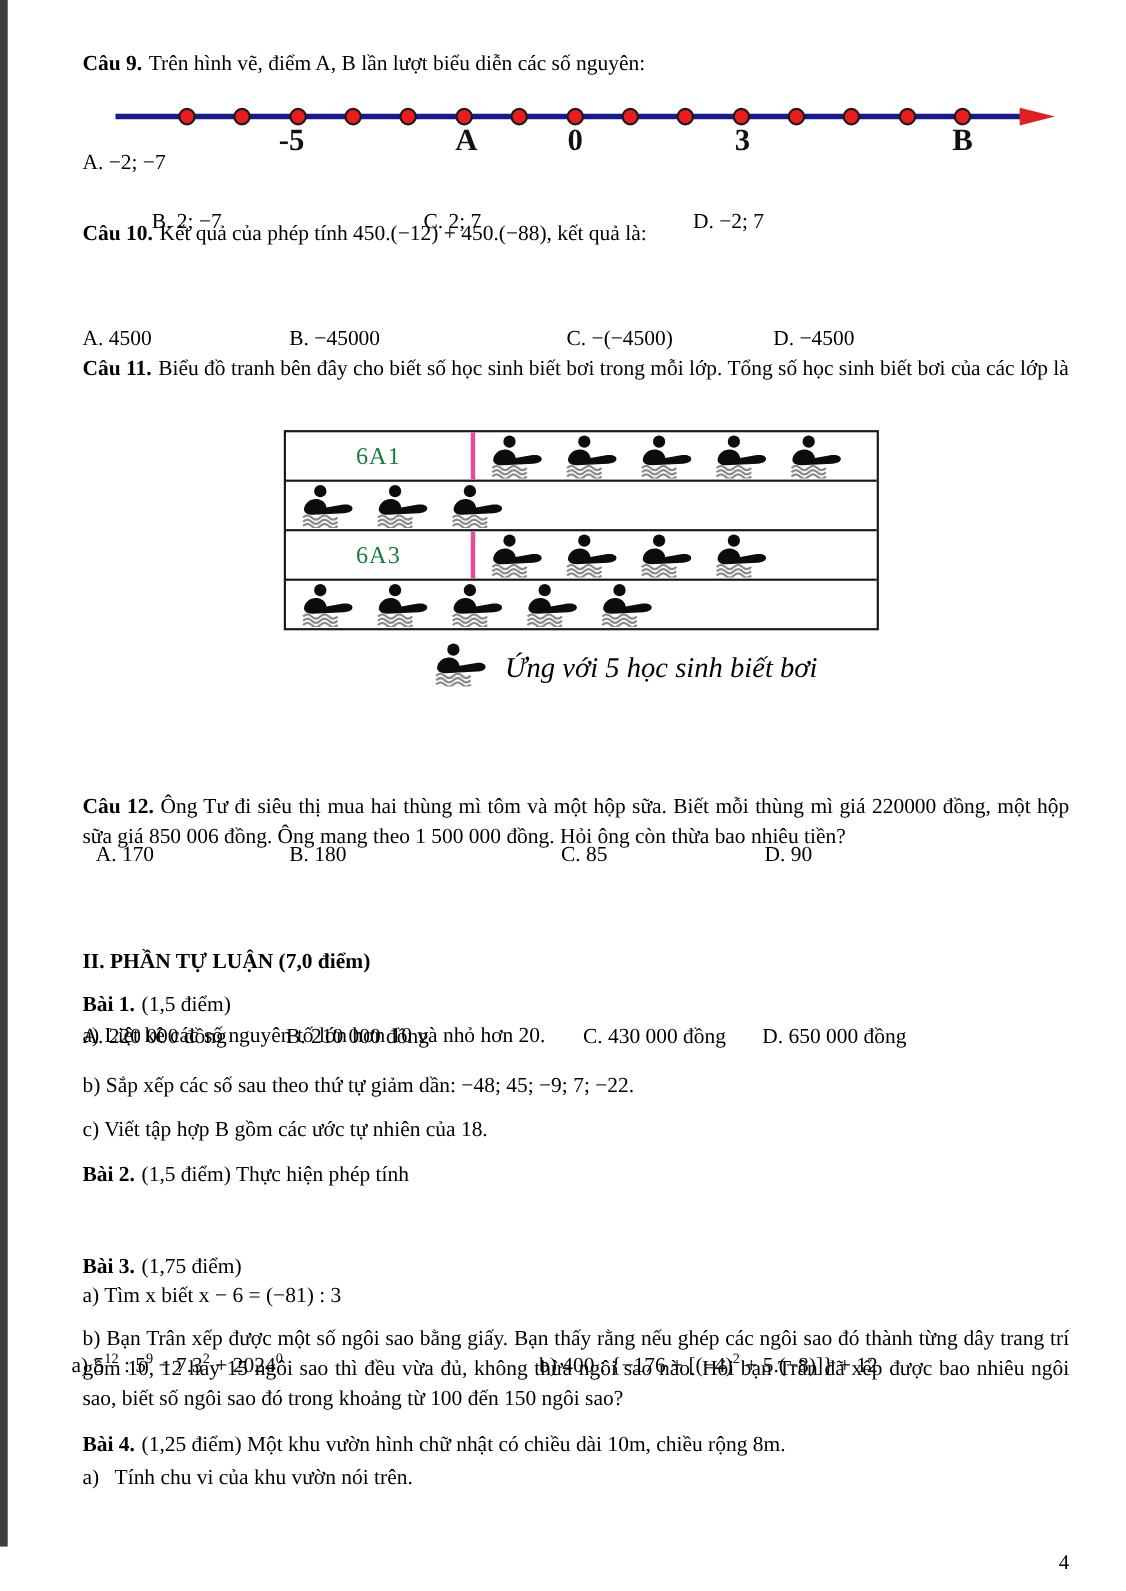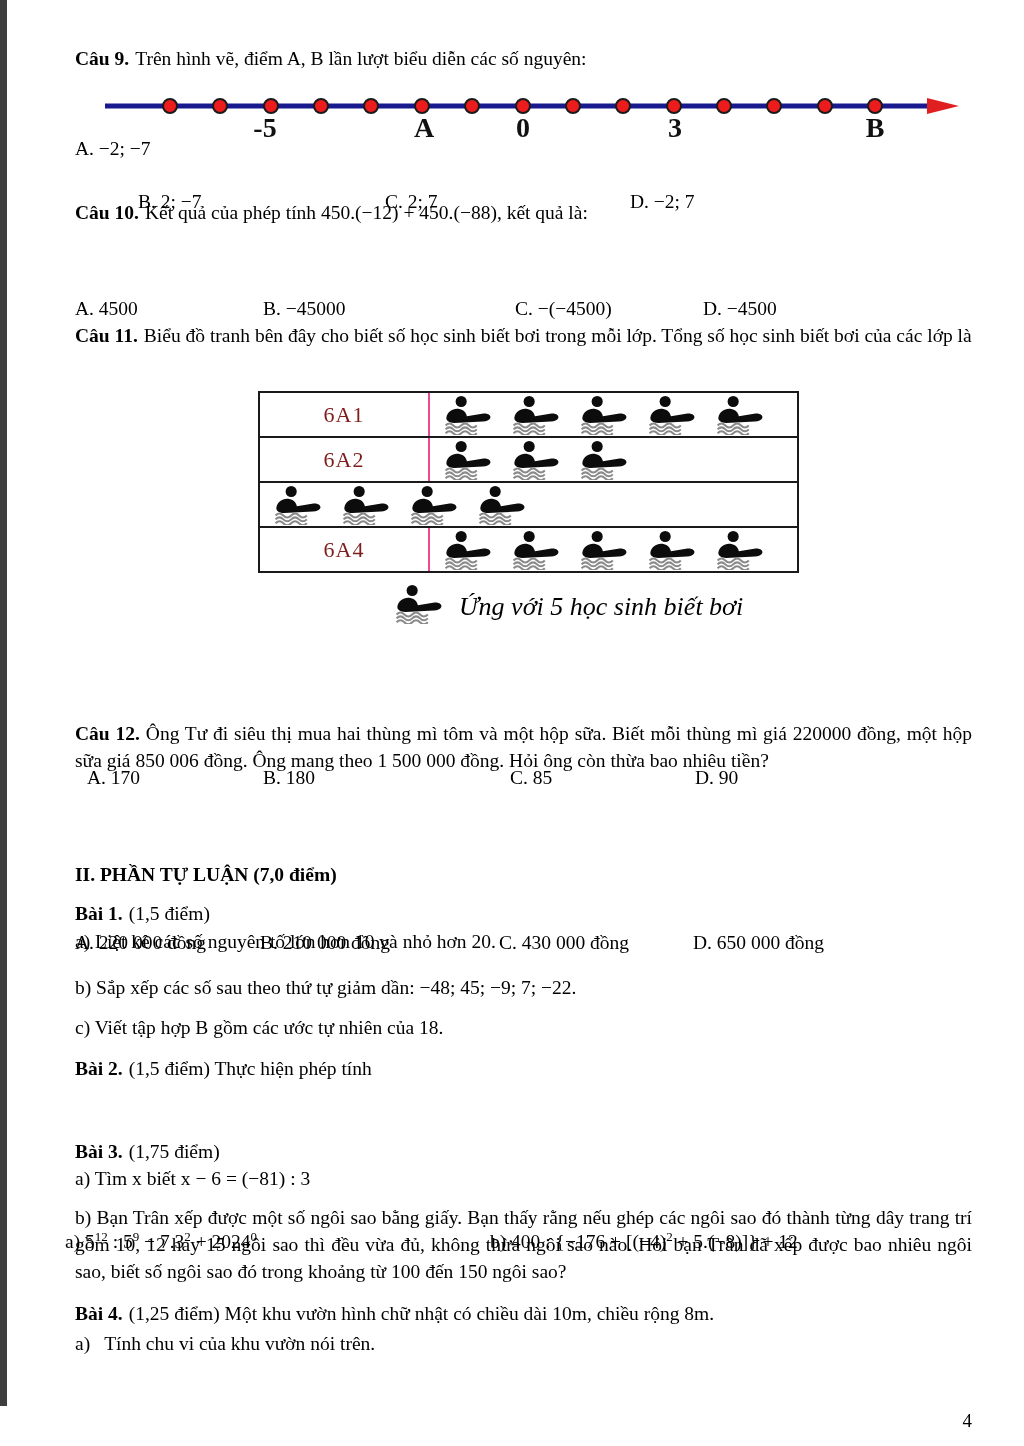--- a/index.html
+++ b/index.html
@@ -18,23 +18,23 @@
   .numberline svg{position:absolute;left:0;top:0;}
   .nl-label{position:absolute;top:26px;transform:translateX(-50%);
     font-weight:bold;font-size:28px;color:#111;}
   
   .opt-row{position:relative;height:27px;}
   .opt{position:absolute;top:0;white-space:nowrap;text-align:center;}
   
   .picto-table{position:absolute;left:258px;width:537px;border:2px solid #1a1a1a;}
   .picto-row{display:flex;height:43px;border-bottom:2px solid #1a1a1a;align-items:center;}
   .picto-row:last-child{border-bottom:none;}
-  .picto-label{width:168px;border-right:2px solid #ec4899;height:100%;
+  .picto-label{width:168px;border-right:4px solid #ec4899;height:100%;
     display:flex;align-items:center;justify-content:center;
-    font-size:22px;color:#7f1d1d;letter-spacing:1px;}
+    font-size:22px;color:#15803d;letter-spacing:1px;}
   .picto-icons{flex:1;display:flex;align-items:center;gap:14px;padding-left:12px;height:100%;}
   .picto-icons svg{flex:0 0 auto;}
   
   .legend{position:absolute;left:393px;display:flex;align-items:center;gap:12px;}
   .legend-text{font-style:italic;font-size:26px;}
   sup{font-size:13px;line-height:0;}
   .formula{white-space:nowrap;}
   .pagenum{position:absolute;right:52px;top:1410px;font-size:19px;}
 </style>
 </head>
@@ -137,21 +137,20 @@
   <svg viewBox="0 0 60 46" width="54" height="40">
     <circle cx="21" cy="7.5" r="6.4" fill="#0c0c0c"></circle>
     <path d="M4 26 C5 19 12 14.5 19 16 C24 17 27 20.5 27.5 24.5 L45 21.5 C52 20.5 55.5 23.5 54.5 26.5 C53.5 29.2 50 30.2 46 30.5 L13 32.2 C7 32.2 3.5 29.5 4 26 Z" fill="#0c0c0c"></path>
     <path d="M3 35 q4.5 -4.5 9 0 t9 0 t9 0 t9 0" stroke="#8a8a8a" stroke-width="2.3" fill="none"></path>
     <path d="M3 39.5 q4.5 -4.5 9 0 t9 0 t9 0 t9 0" stroke="#8a8a8a" stroke-width="2.3" fill="none"></path>
     <path d="M3 44 q4.5 -4.5 9 0 t9 0 t9 0 t9 0" stroke="#8a8a8a" stroke-width="2.3" fill="none"></path>
   </svg>
 </span>
   </div>
   <div class="picto-row">
-    <span class="picto-label">6A2</span>
     <span class="picto-icons">
   <svg viewBox="0 0 60 46" width="54" height="40">
     <circle cx="21" cy="7.5" r="6.4" fill="#0c0c0c"></circle>
     <path d="M4 26 C5 19 12 14.5 19 16 C24 17 27 20.5 27.5 24.5 L45 21.5 C52 20.5 55.5 23.5 54.5 26.5 C53.5 29.2 50 30.2 46 30.5 L13 32.2 C7 32.2 3.5 29.5 4 26 Z" fill="#0c0c0c"></path>
     <path d="M3 35 q4.5 -4.5 9 0 t9 0 t9 0 t9 0" stroke="#8a8a8a" stroke-width="2.3" fill="none"></path>
     <path d="M3 39.5 q4.5 -4.5 9 0 t9 0 t9 0 t9 0" stroke="#8a8a8a" stroke-width="2.3" fill="none"></path>
     <path d="M3 44 q4.5 -4.5 9 0 t9 0 t9 0 t9 0" stroke="#8a8a8a" stroke-width="2.3" fill="none"></path>
   </svg>
 
   <svg viewBox="0 0 60 46" width="54" height="40">
@@ -165,20 +164,21 @@
   <svg viewBox="0 0 60 46" width="54" height="40">
     <circle cx="21" cy="7.5" r="6.4" fill="#0c0c0c"></circle>
     <path d="M4 26 C5 19 12 14.5 19 16 C24 17 27 20.5 27.5 24.5 L45 21.5 C52 20.5 55.5 23.5 54.5 26.5 C53.5 29.2 50 30.2 46 30.5 L13 32.2 C7 32.2 3.5 29.5 4 26 Z" fill="#0c0c0c"></path>
     <path d="M3 35 q4.5 -4.5 9 0 t9 0 t9 0 t9 0" stroke="#8a8a8a" stroke-width="2.3" fill="none"></path>
     <path d="M3 39.5 q4.5 -4.5 9 0 t9 0 t9 0 t9 0" stroke="#8a8a8a" stroke-width="2.3" fill="none"></path>
     <path d="M3 44 q4.5 -4.5 9 0 t9 0 t9 0 t9 0" stroke="#8a8a8a" stroke-width="2.3" fill="none"></path>
   </svg>
 </span>
   </div>
   <div class="picto-row">
+    <span class="picto-label">6A3</span>
     <span class="picto-icons">
   <svg viewBox="0 0 60 46" width="54" height="40">
     <circle cx="21" cy="7.5" r="6.4" fill="#0c0c0c"></circle>
     <path d="M4 26 C5 19 12 14.5 19 16 C24 17 27 20.5 27.5 24.5 L45 21.5 C52 20.5 55.5 23.5 54.5 26.5 C53.5 29.2 50 30.2 46 30.5 L13 32.2 C7 32.2 3.5 29.5 4 26 Z" fill="#0c0c0c"></path>
     <path d="M3 35 q4.5 -4.5 9 0 t9 0 t9 0 t9 0" stroke="#8a8a8a" stroke-width="2.3" fill="none"></path>
     <path d="M3 39.5 q4.5 -4.5 9 0 t9 0 t9 0 t9 0" stroke="#8a8a8a" stroke-width="2.3" fill="none"></path>
     <path d="M3 44 q4.5 -4.5 9 0 t9 0 t9 0 t9 0" stroke="#8a8a8a" stroke-width="2.3" fill="none"></path>
   </svg>
 
   <svg viewBox="0 0 60 46" width="54" height="40">
@@ -200,21 +200,20 @@
   <svg viewBox="0 0 60 46" width="54" height="40">
     <circle cx="21" cy="7.5" r="6.4" fill="#0c0c0c"></circle>
     <path d="M4 26 C5 19 12 14.5 19 16 C24 17 27 20.5 27.5 24.5 L45 21.5 C52 20.5 55.5 23.5 54.5 26.5 C53.5 29.2 50 30.2 46 30.5 L13 32.2 C7 32.2 3.5 29.5 4 26 Z" fill="#0c0c0c"></path>
     <path d="M3 35 q4.5 -4.5 9 0 t9 0 t9 0 t9 0" stroke="#8a8a8a" stroke-width="2.3" fill="none"></path>
     <path d="M3 39.5 q4.5 -4.5 9 0 t9 0 t9 0 t9 0" stroke="#8a8a8a" stroke-width="2.3" fill="none"></path>
     <path d="M3 44 q4.5 -4.5 9 0 t9 0 t9 0 t9 0" stroke="#8a8a8a" stroke-width="2.3" fill="none"></path>
   </svg>
 </span>
   </div>
   <div class="picto-row">
-    <span class="picto-label">6A4</span>
     <span class="picto-icons">
   <svg viewBox="0 0 60 46" width="54" height="40">
     <circle cx="21" cy="7.5" r="6.4" fill="#0c0c0c"></circle>
     <path d="M4 26 C5 19 12 14.5 19 16 C24 17 27 20.5 27.5 24.5 L45 21.5 C52 20.5 55.5 23.5 54.5 26.5 C53.5 29.2 50 30.2 46 30.5 L13 32.2 C7 32.2 3.5 29.5 4 26 Z" fill="#0c0c0c"></path>
     <path d="M3 35 q4.5 -4.5 9 0 t9 0 t9 0 t9 0" stroke="#8a8a8a" stroke-width="2.3" fill="none"></path>
     <path d="M3 39.5 q4.5 -4.5 9 0 t9 0 t9 0 t9 0" stroke="#8a8a8a" stroke-width="2.3" fill="none"></path>
     <path d="M3 44 q4.5 -4.5 9 0 t9 0 t9 0 t9 0" stroke="#8a8a8a" stroke-width="2.3" fill="none"></path>
   </svg>
 
   <svg viewBox="0 0 60 46" width="54" height="40">
@@ -271,21 +270,21 @@
   <span class="opt" style="left:435px;">C. 85</span>
   <span class="opt" style="left:620px;">D. 90</span>
 </div>
 
 <div class="abs para" style="top:720px;width:897px;">
   <b class="blead">Câu 12.</b><span>Ông Tư đi siêu thị mua hai thùng mì tôm và một hộp sữa. Biết mỗi thùng mì giá 220000 đồng, một hộp sữa giá 850 006 đồng. Ông mang theo 1 500 000 đồng. Hỏi ông còn thừa bao nhiêu tiền?</span>
 </div>
 <div class="abs opt-row" style="top:824px;">
   <span class="opt" style="left:0;">A. 220 000 đồng</span>
   <span class="opt" style="left:185px;">B. 210 000 đồng</span>
-  <span class="opt" style="left:424px;">C. 430 000 đồng</span>
+  <span class="opt" style="left:455px;">C. 430 000 đồng</span>
   <span class="opt" style="left:618px;">D. 650 000 đồng</span>
 </div>
 
 <div class="abs" style="top:864px;font-weight:bold;">II. PHẦN TỰ LUẬN (7,0 điểm)</div>
 
 <div class="abs" style="top:903px;">
   <b class="blead">Bài 1.</b><span>(1,5 điểm)</span>
 </div>
 <div class="abs" style="top:931px;">a) Liệt kê các số nguyên tố lớn hơn 10 và nhỏ hơn 20.</div>
 <div class="abs" style="top:977px;">b) Sắp xếp các số sau theo thứ tự giảm dần: −48; 45; −9; 7; −22.</div>

